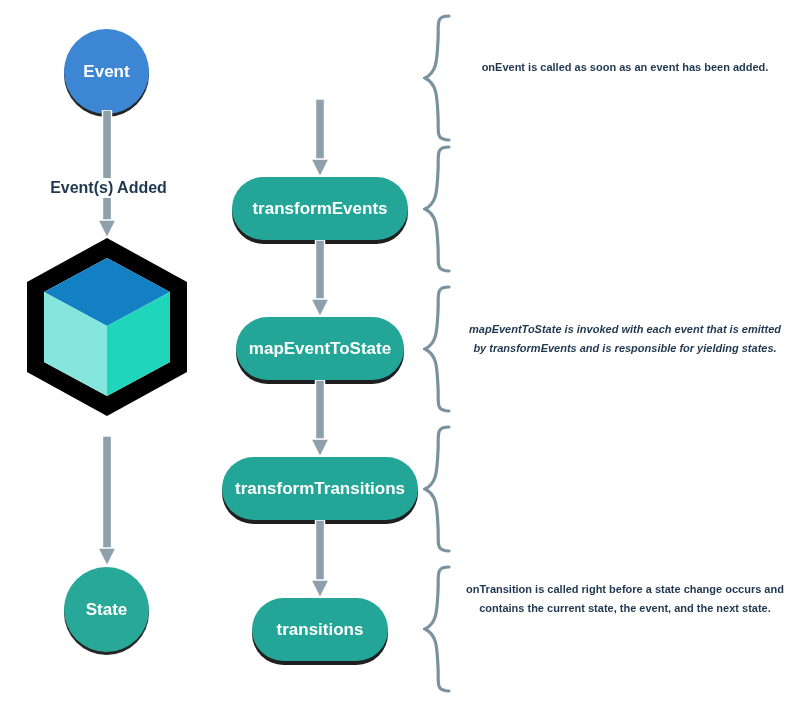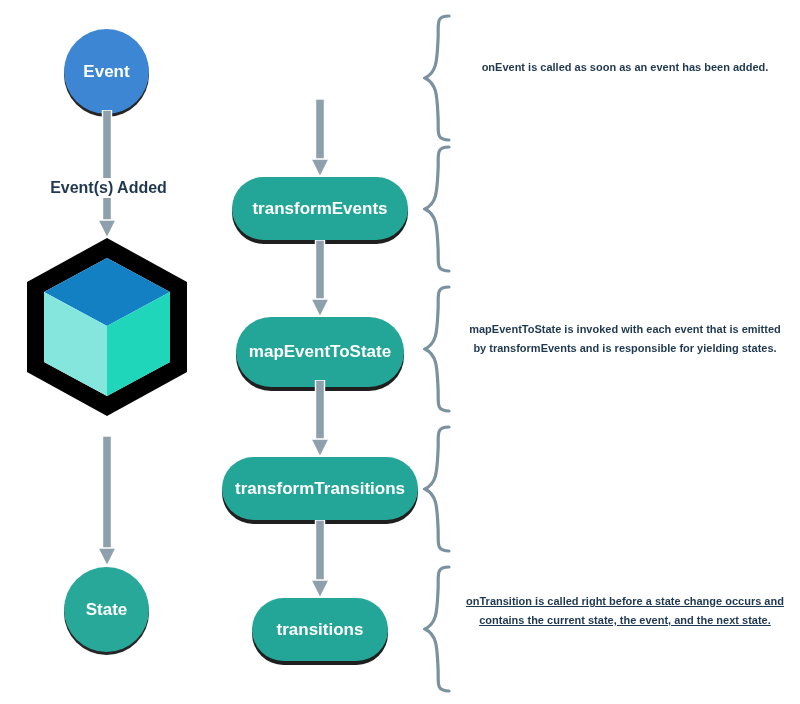--- a/index.html
+++ b/index.html
@@ -72,21 +72,21 @@
     justify-content: center;
     color: #ffffff;
     font-size: 17px;
     font-weight: bold;
     white-space: nowrap;
     box-shadow: 0 4px 0 rgba(0,0,0,0.88), 0 0 0 1.5px #ffffff;
     box-sizing: border-box;
   }
   #pill-onevent          { left: 252px; top: 36px;  width: 136px; height: 63px; }
   #pill-transformevents  { left: 232px; top: 177px; width: 176px; height: 63px; }
-  #pill-mapeventtostate  { left: 236px; top: 317px; width: 168px; height: 70px; }
+  #pill-mapeventtostate  { left: 236px; top: 317px; width: 168px; height: 63px; }
   #pill-transformtrans   { left: 222px; top: 457px; width: 196px; height: 63px; }
   #pill-ontransition     { left: 252px; top: 598px; width: 136px; height: 63px; }
 
   
   .arrow { position: absolute; }
 
   
   .brace { position: absolute; left: 423px; width: 34px; }
 
   
@@ -95,23 +95,23 @@
     left: 465px;
     width: 320px;
     color: #1f3850;
     font-size: 11px;
     font-weight: bold;
     line-height: 19px;
     text-align: center;
   }
   #desc-0 { top: 58px; }
   #desc-1 { top: 178px; }
-  #desc-2 { top: 320px; }
+  #desc-2 { top: 320px; font-style: italic; }
   #desc-3 { top: 458px; }
-  #desc-4 { top: 592px; text-decoration: underline; }
+  #desc-4 { top: 580px; }
 </style>
 </head>
 <body>
 
 <div id="canvas">
 
   <div id="event-circle" class="circle-node">Event</div>
 
   <svg class="arrow" style="left:96px; top:110px;" width="22" height="130" viewBox="0 0 22 130">
     <g>

